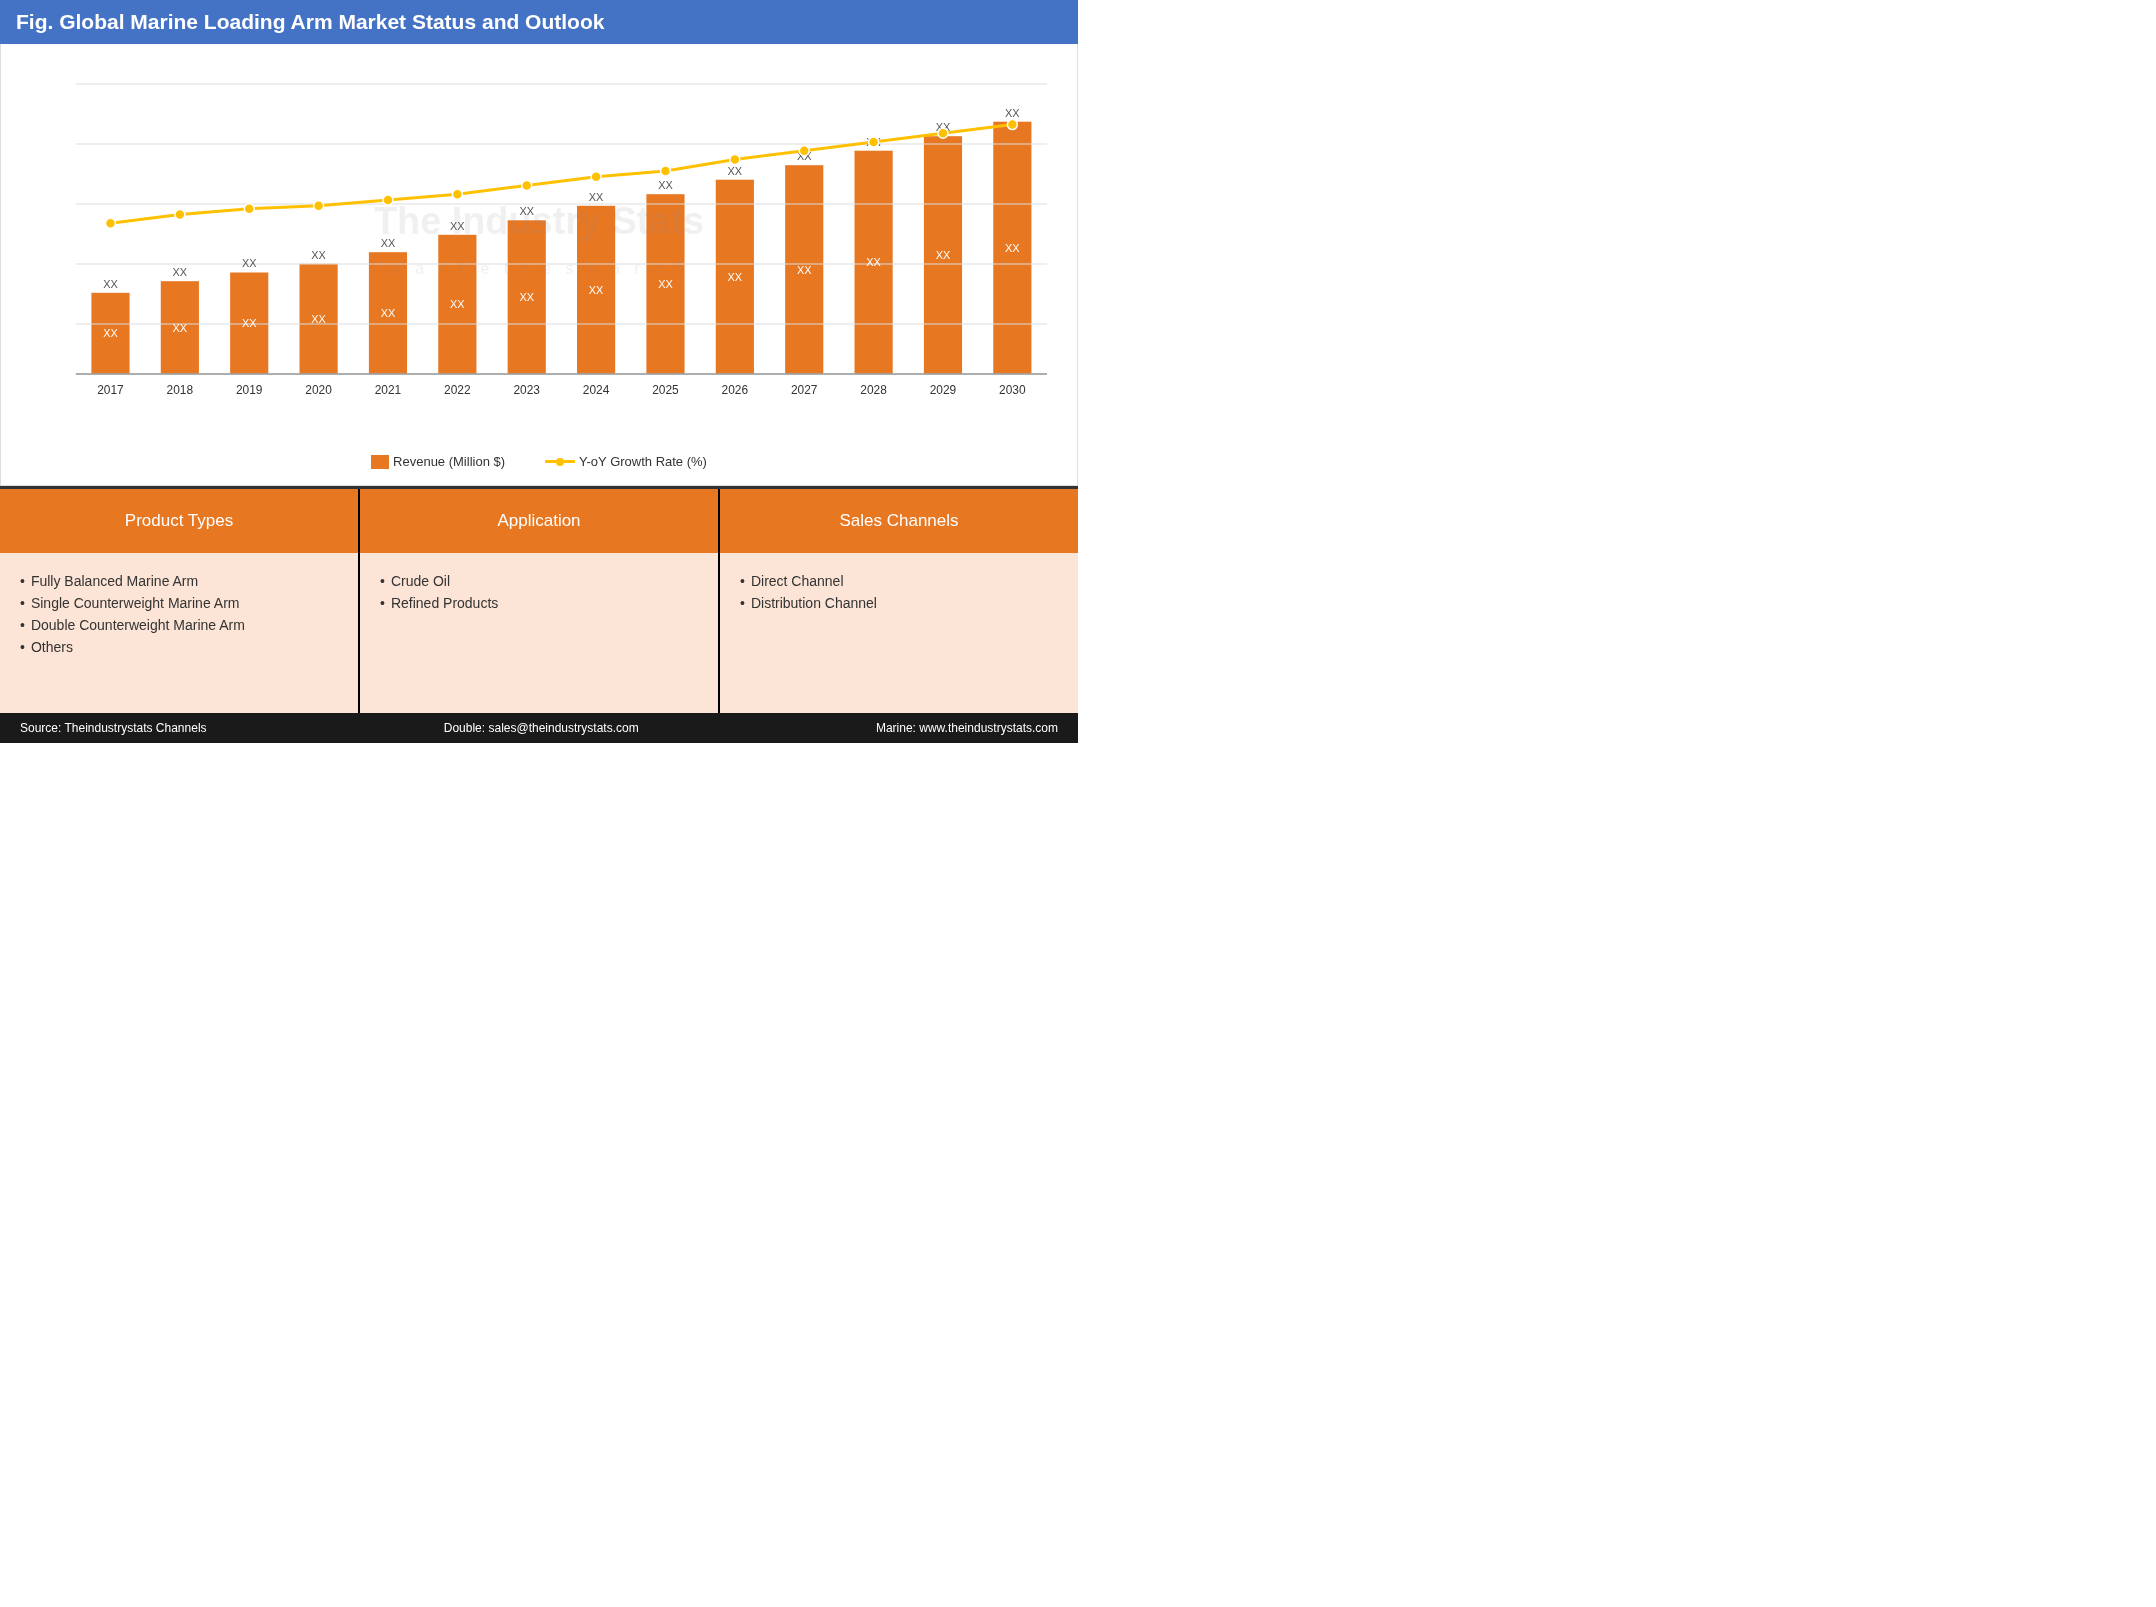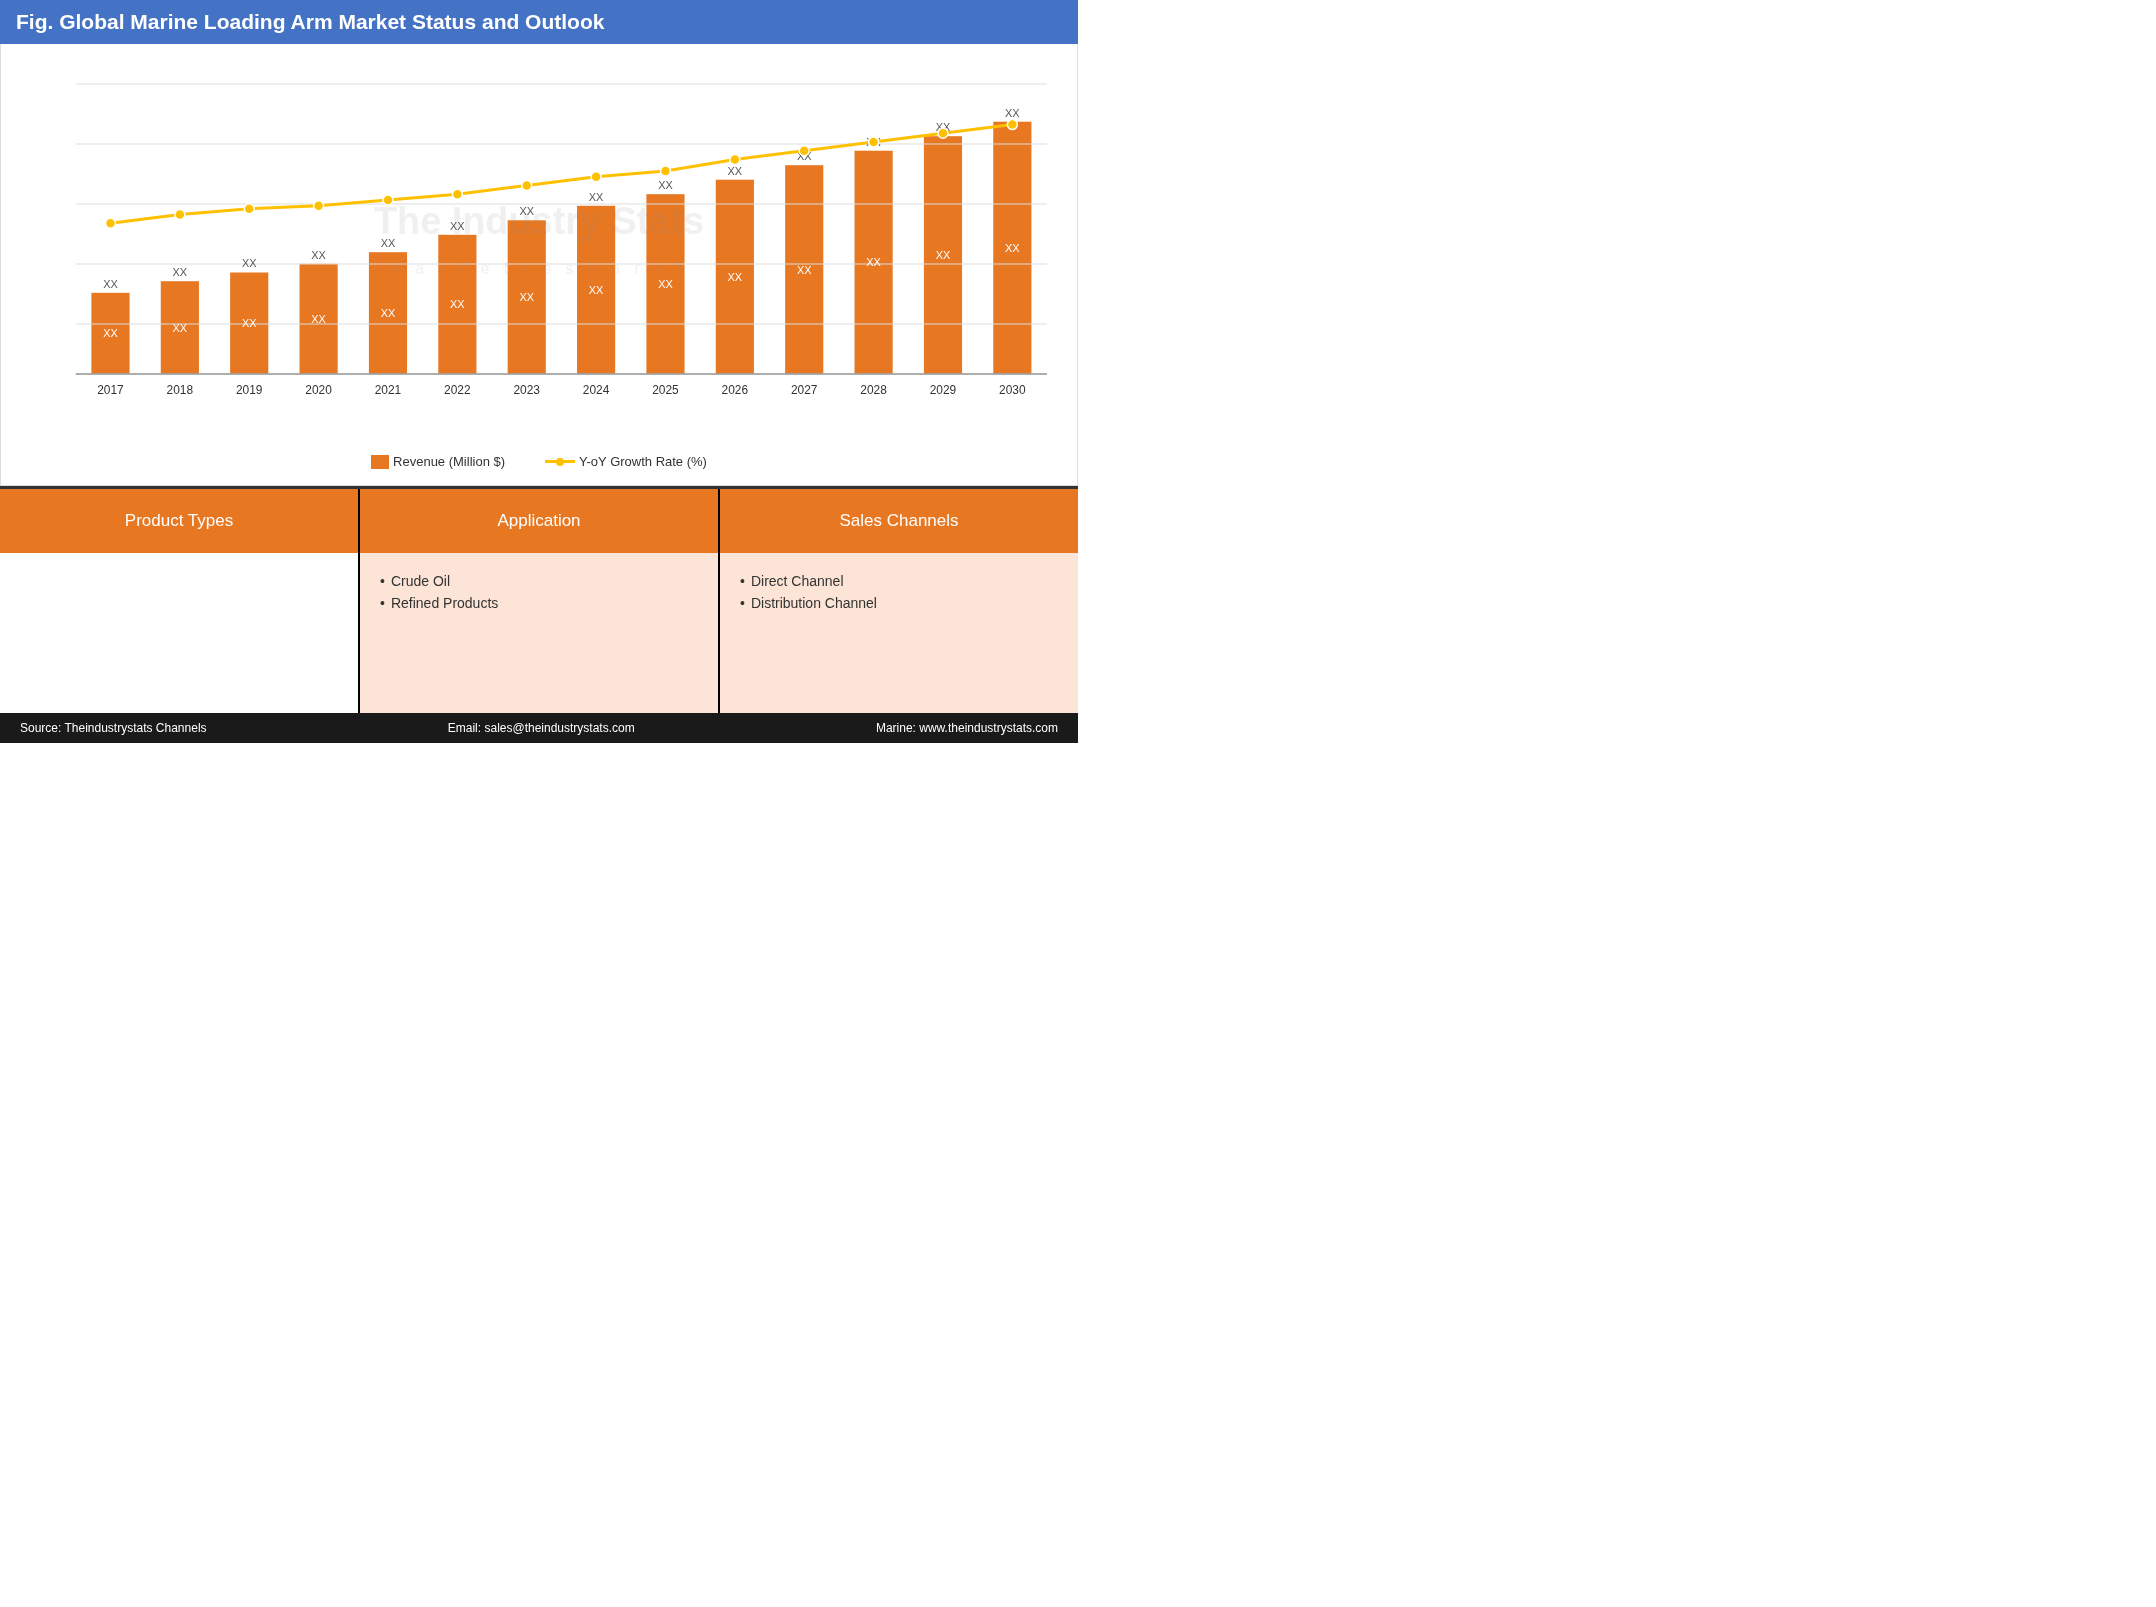--- a/index.html
+++ b/index.html
@@ -235,20 +235,28 @@
       <span class="legend-line"></span>
       <span>Y-oY Growth Rate (%)</span>
     </div>
   </div>
 </div>
 
 <div class="bottom-section">
 
   <div class="bottom-card">
     <div class="card-header">Product Types</div>
+    <div class="card-body">
+      <ul>
+        <li>Fully Balanced Marine Arm</li>
+        <li>Single Counterweight Marine Arm</li>
+        <li>Double Counterweight Marine Arm</li>
+        <li>Others</li>
+      </ul>
+    </div>
   </div>
 
   <div class="bottom-card">
     <div class="card-header">Application</div>
     <div class="card-body">
       <ul>
         <li>Crude Oil</li>
         <li>Refined Products</li>
       </ul>
     </div>
@@ -261,15 +269,15 @@
         <li>Direct Channel</li>
         <li>Distribution Channel</li>
       </ul>
     </div>
   </div>
 
 </div>
 
 <div class="footer">
   <span>Source: Theindustrystats Channels</span>
-  <span>Email: sales@theindustrystats.com</span>
+  <span>Double: sales@theindustrystats.com</span>
   <span>Marine: www.theindustrystats.com</span>
 </div>
 
 </body></html>

